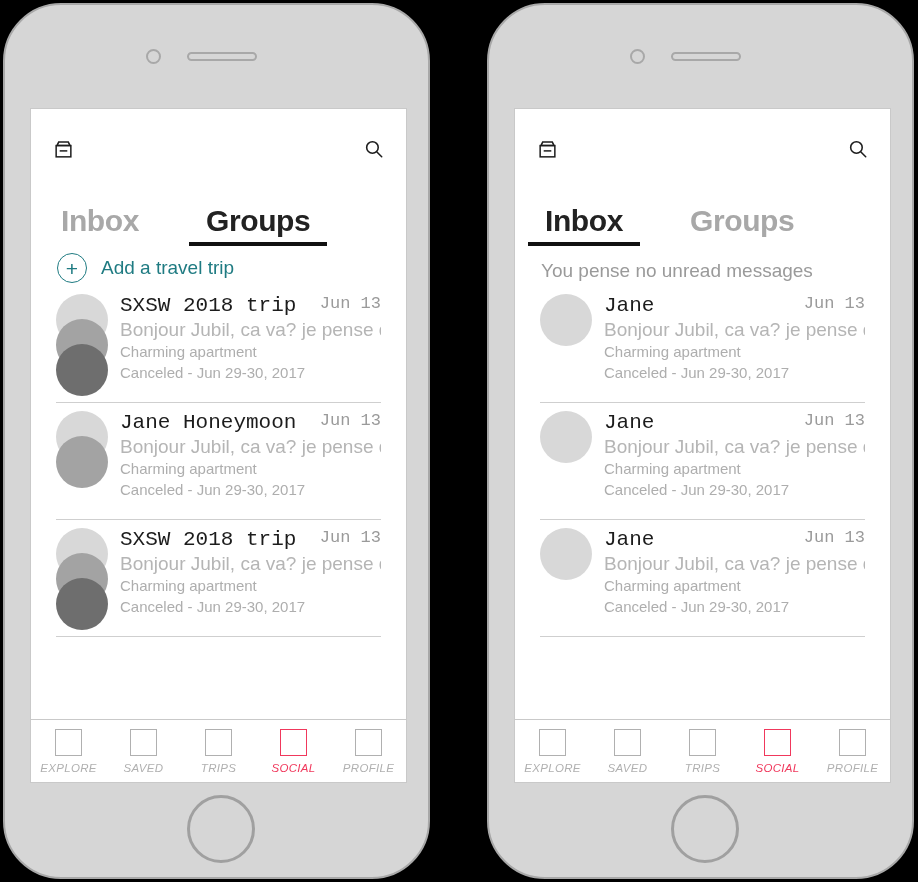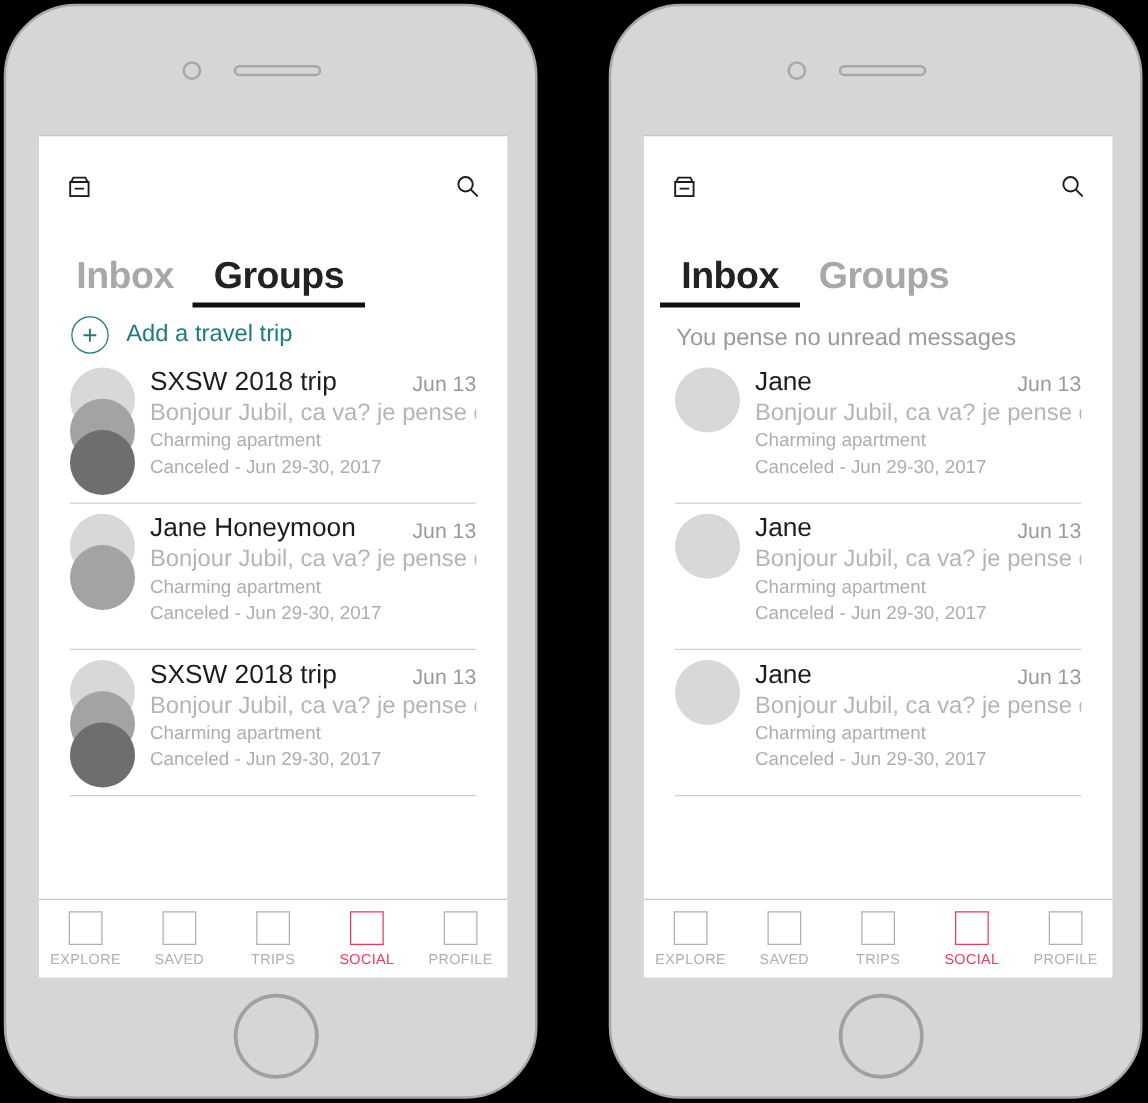--- a/index.html
+++ b/index.html
@@ -99,21 +99,21 @@
   .tab {
     font-size: 30px;
     font-weight: bold;
     letter-spacing: -0.4px;
     color: #a8a8a8;
     padding-bottom: 10px;
     line-height: 1;
     position: relative;
     cursor: pointer;
   }
-  .tab.spacer-gap { margin-left: 32px; }
+  .tab.spacer-gap { margin-left: 67px; }
   .tab.active { color: #222222; }
   .tab.active::after {
     content: "";
     position: absolute;
     left: -17px;
     right: -17px;
     bottom: 0;
     height: 4px;
     background: #111111;
   }
@@ -181,22 +181,23 @@
   .av.a1 { top: 25px; }
   .av.a2 { top: 50px; }
 
   .body {
     flex: 1;
     padding-left: 12px;
     min-width: 0;
   }
   .row-top {
     display: flex;
-    align-items: flex-end;
+    align-items: flex-start;
     justify-content: space-between;
+    font-family: Liberation Mono, monospace;
   }
   .row-title {
     font-size: 21px;
     color: #1c1c1c;
     font-weight: normal;
     white-space: nowrap;
   }
   .row-date {
     font-size: 17px;
     color: #9a9a9a;
@@ -251,20 +252,21 @@
     width: 27px;
     height: 27px;
     border: 1.4px solid #b0b0b0;
     box-sizing: border-box;
   }
   .tabbar-label {
     margin-top: 6px;
     font-size: 11.5px;
     color: #b0b0b0;
     letter-spacing: 0.3px;
+    font-style: italic;
   }
   .tabbar-item.active .tabbar-box { border-color: #f0385c; }
   .tabbar-item.active .tabbar-label { color: #f0385c; }
 </style>
 </head>
 <body>
 
 <div id="stage">
     <div class="phone left">
       <div class="cam"></div>

